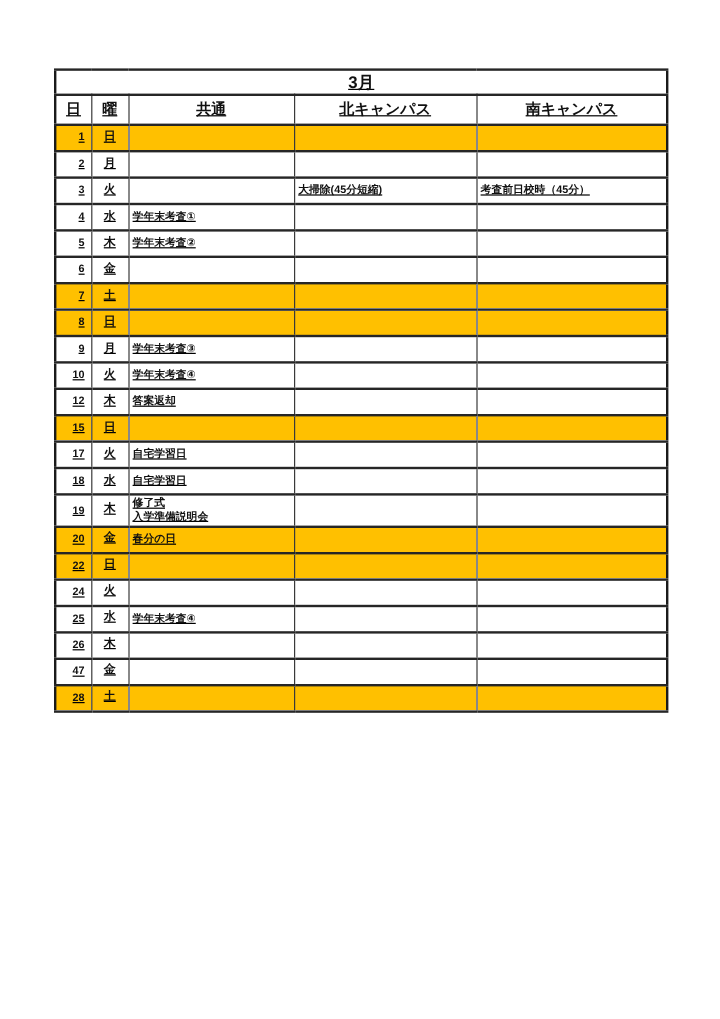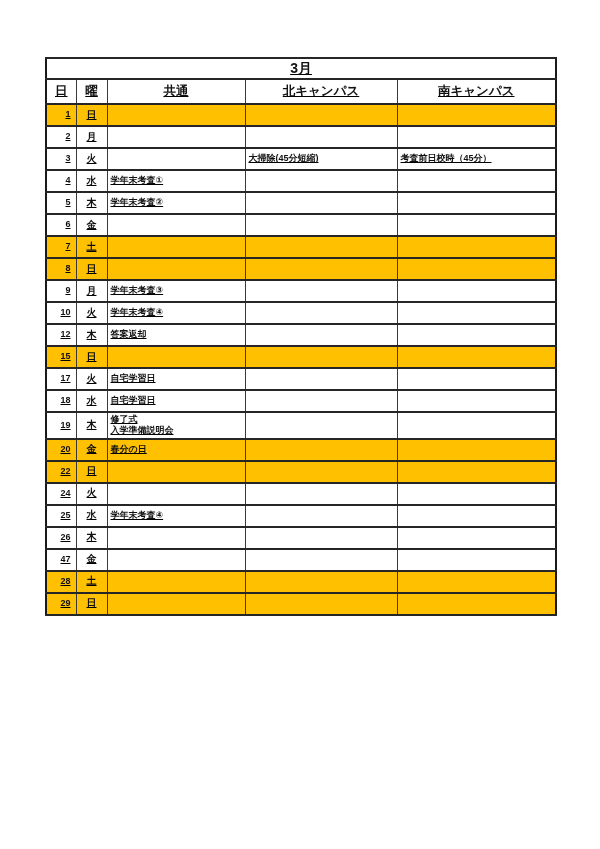--- a/index.html
+++ b/index.html
@@ -243,22 +243,15 @@
           <td data-name="north-campus-cell"></td>
           <td data-name="south-campus-cell"></td>
         </tr>
         <tr data-name="table-row" class="hl">
           <td data-name="day-cell">28</td>
           <td data-name="weekday-cell">土</td>
           <td data-name="common-cell"></td>
           <td data-name="north-campus-cell"></td>
           <td data-name="south-campus-cell"></td>
         </tr>
-        <tr data-name="table-row" class="hl">
-          <td data-name="day-cell">29</td>
-          <td data-name="weekday-cell">日</td>
-          <td data-name="common-cell"></td>
-          <td data-name="north-campus-cell"></td>
-          <td data-name="south-campus-cell"></td>
-        </tr>
       </tbody>
   </table>
 </div>
 
 </body></html>

